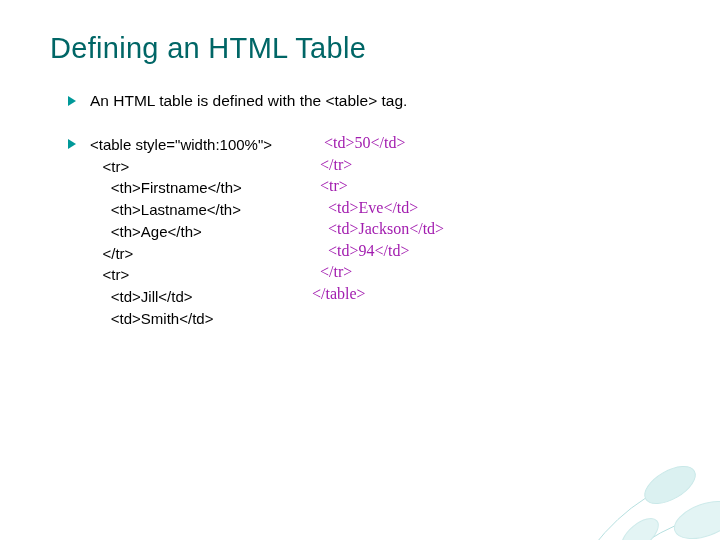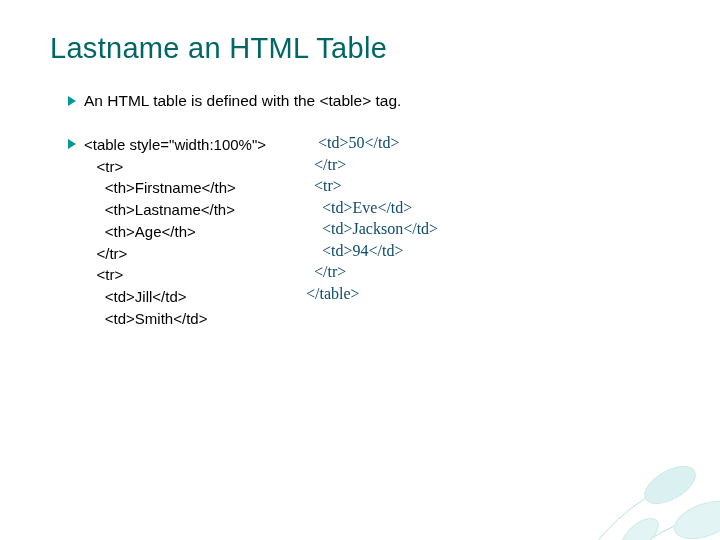--- a/index.html
+++ b/index.html
@@ -21,21 +21,21 @@
     margin-bottom: 26px;
     letter-spacing: 0.3px;
   }
   .bullets {
     list-style: none;
     padding-left: 18px;
   }
   .bullets > li {
     position: relative;
     margin-bottom: 22px;
-    padding-left: 16px;
+    padding-left: 22px;
     font-size: 15.5px;
     color: #000;
     line-height: 1.35;
   }
   .bullets > li::before {
     content: "";
     position: absolute;
     left: 0;
     top: 5px;
     width: 0;
@@ -54,39 +54,39 @@
     font-size: 15px;
     line-height: 1.45;
     white-space: pre;
     color: #000;
   }
   .code-right {
     font-family: "Times New Roman", Times, serif;
     font-size: 16px;
     line-height: 1.35;
     white-space: pre;
-    color: #0c4a6e;
+    color: #a21caf;
     margin-top: -2px;
   }
   .deco {
     position: absolute;
     bottom: -90px;
     right: -60px;
     width: 260px;
     height: 260px;
     pointer-events: none;
     opacity: 0.55;
   }
   .deco svg { width: 100%; height: 100%; }
 </style>
 </head>
 <body>
 
 <div class="slide">
-  <h1 class="title">Lastname an HTML Table</h1>
+  <h1 class="title">Defining an HTML Table</h1>
   <ul class="bullets">
     <li>An HTML table is defined with the &lt;table&gt; tag.</li>
     <li>
       <div class="code-row">
         <div class="code-left">&lt;table style="width:100%"&gt;
    &lt;tr&gt;
      &lt;th&gt;Firstname&lt;/th&gt;
      &lt;th&gt;Lastname&lt;/th&gt;
      &lt;th&gt;Age&lt;/th&gt;
    &lt;/tr&gt;

